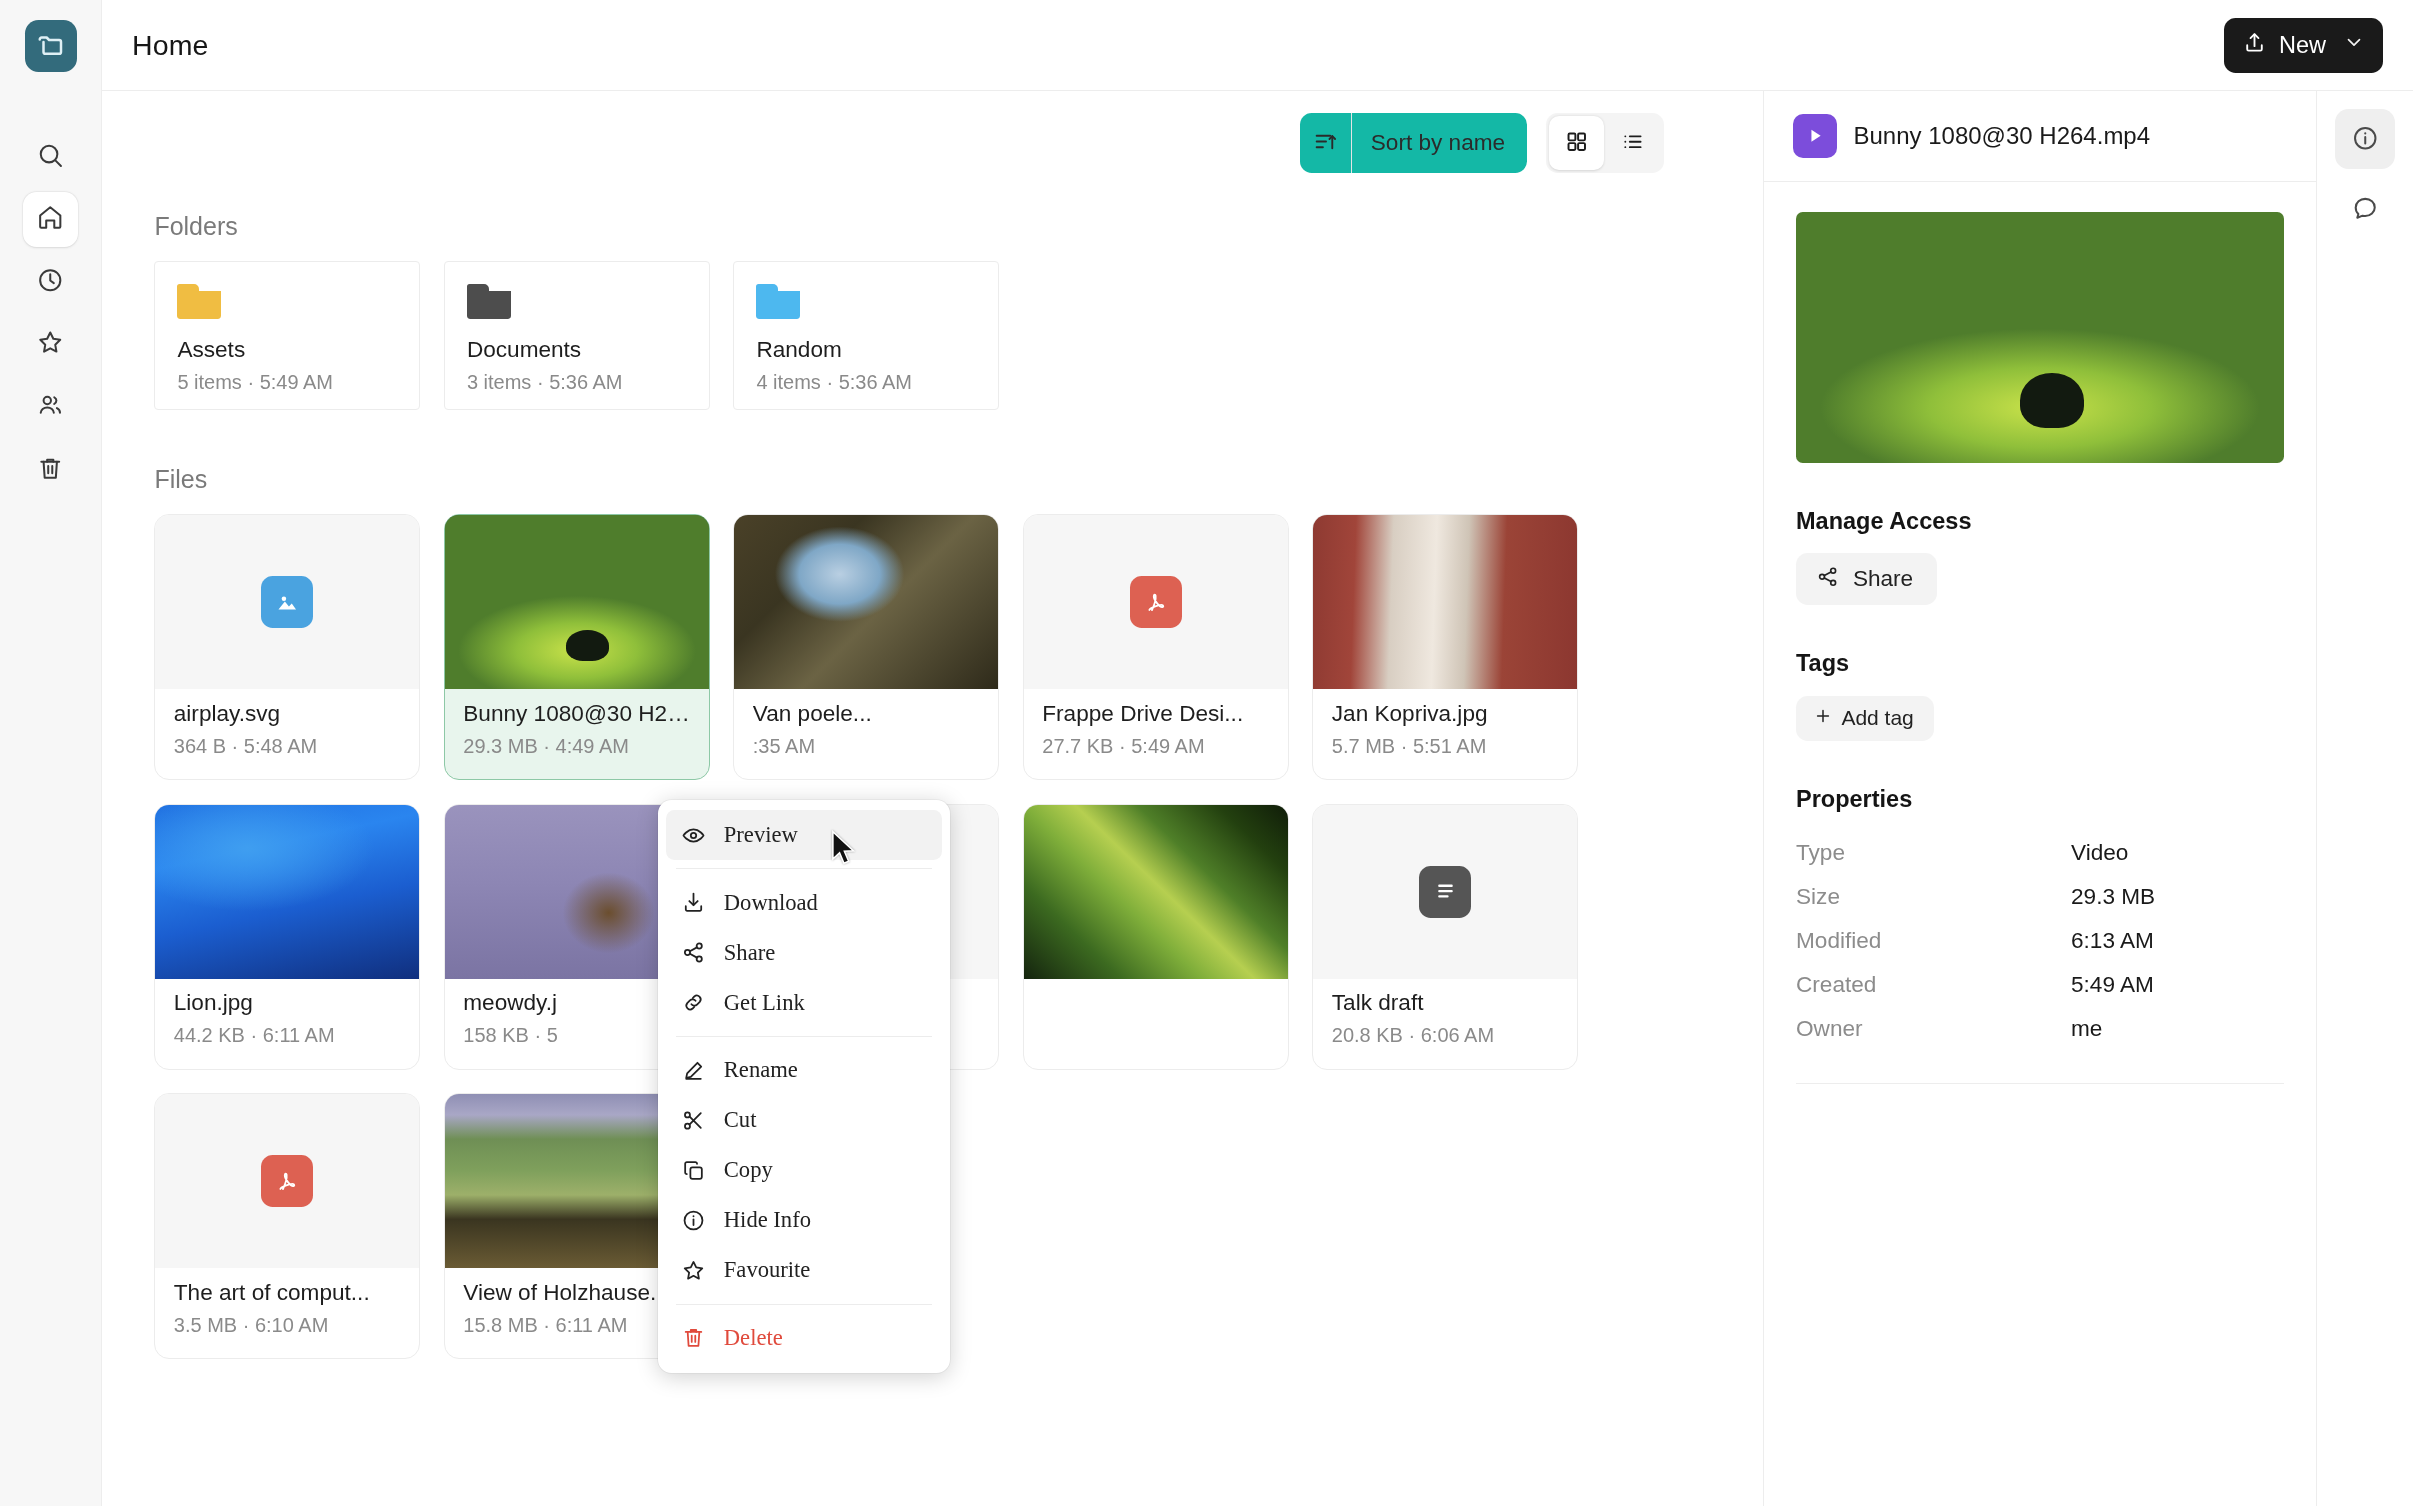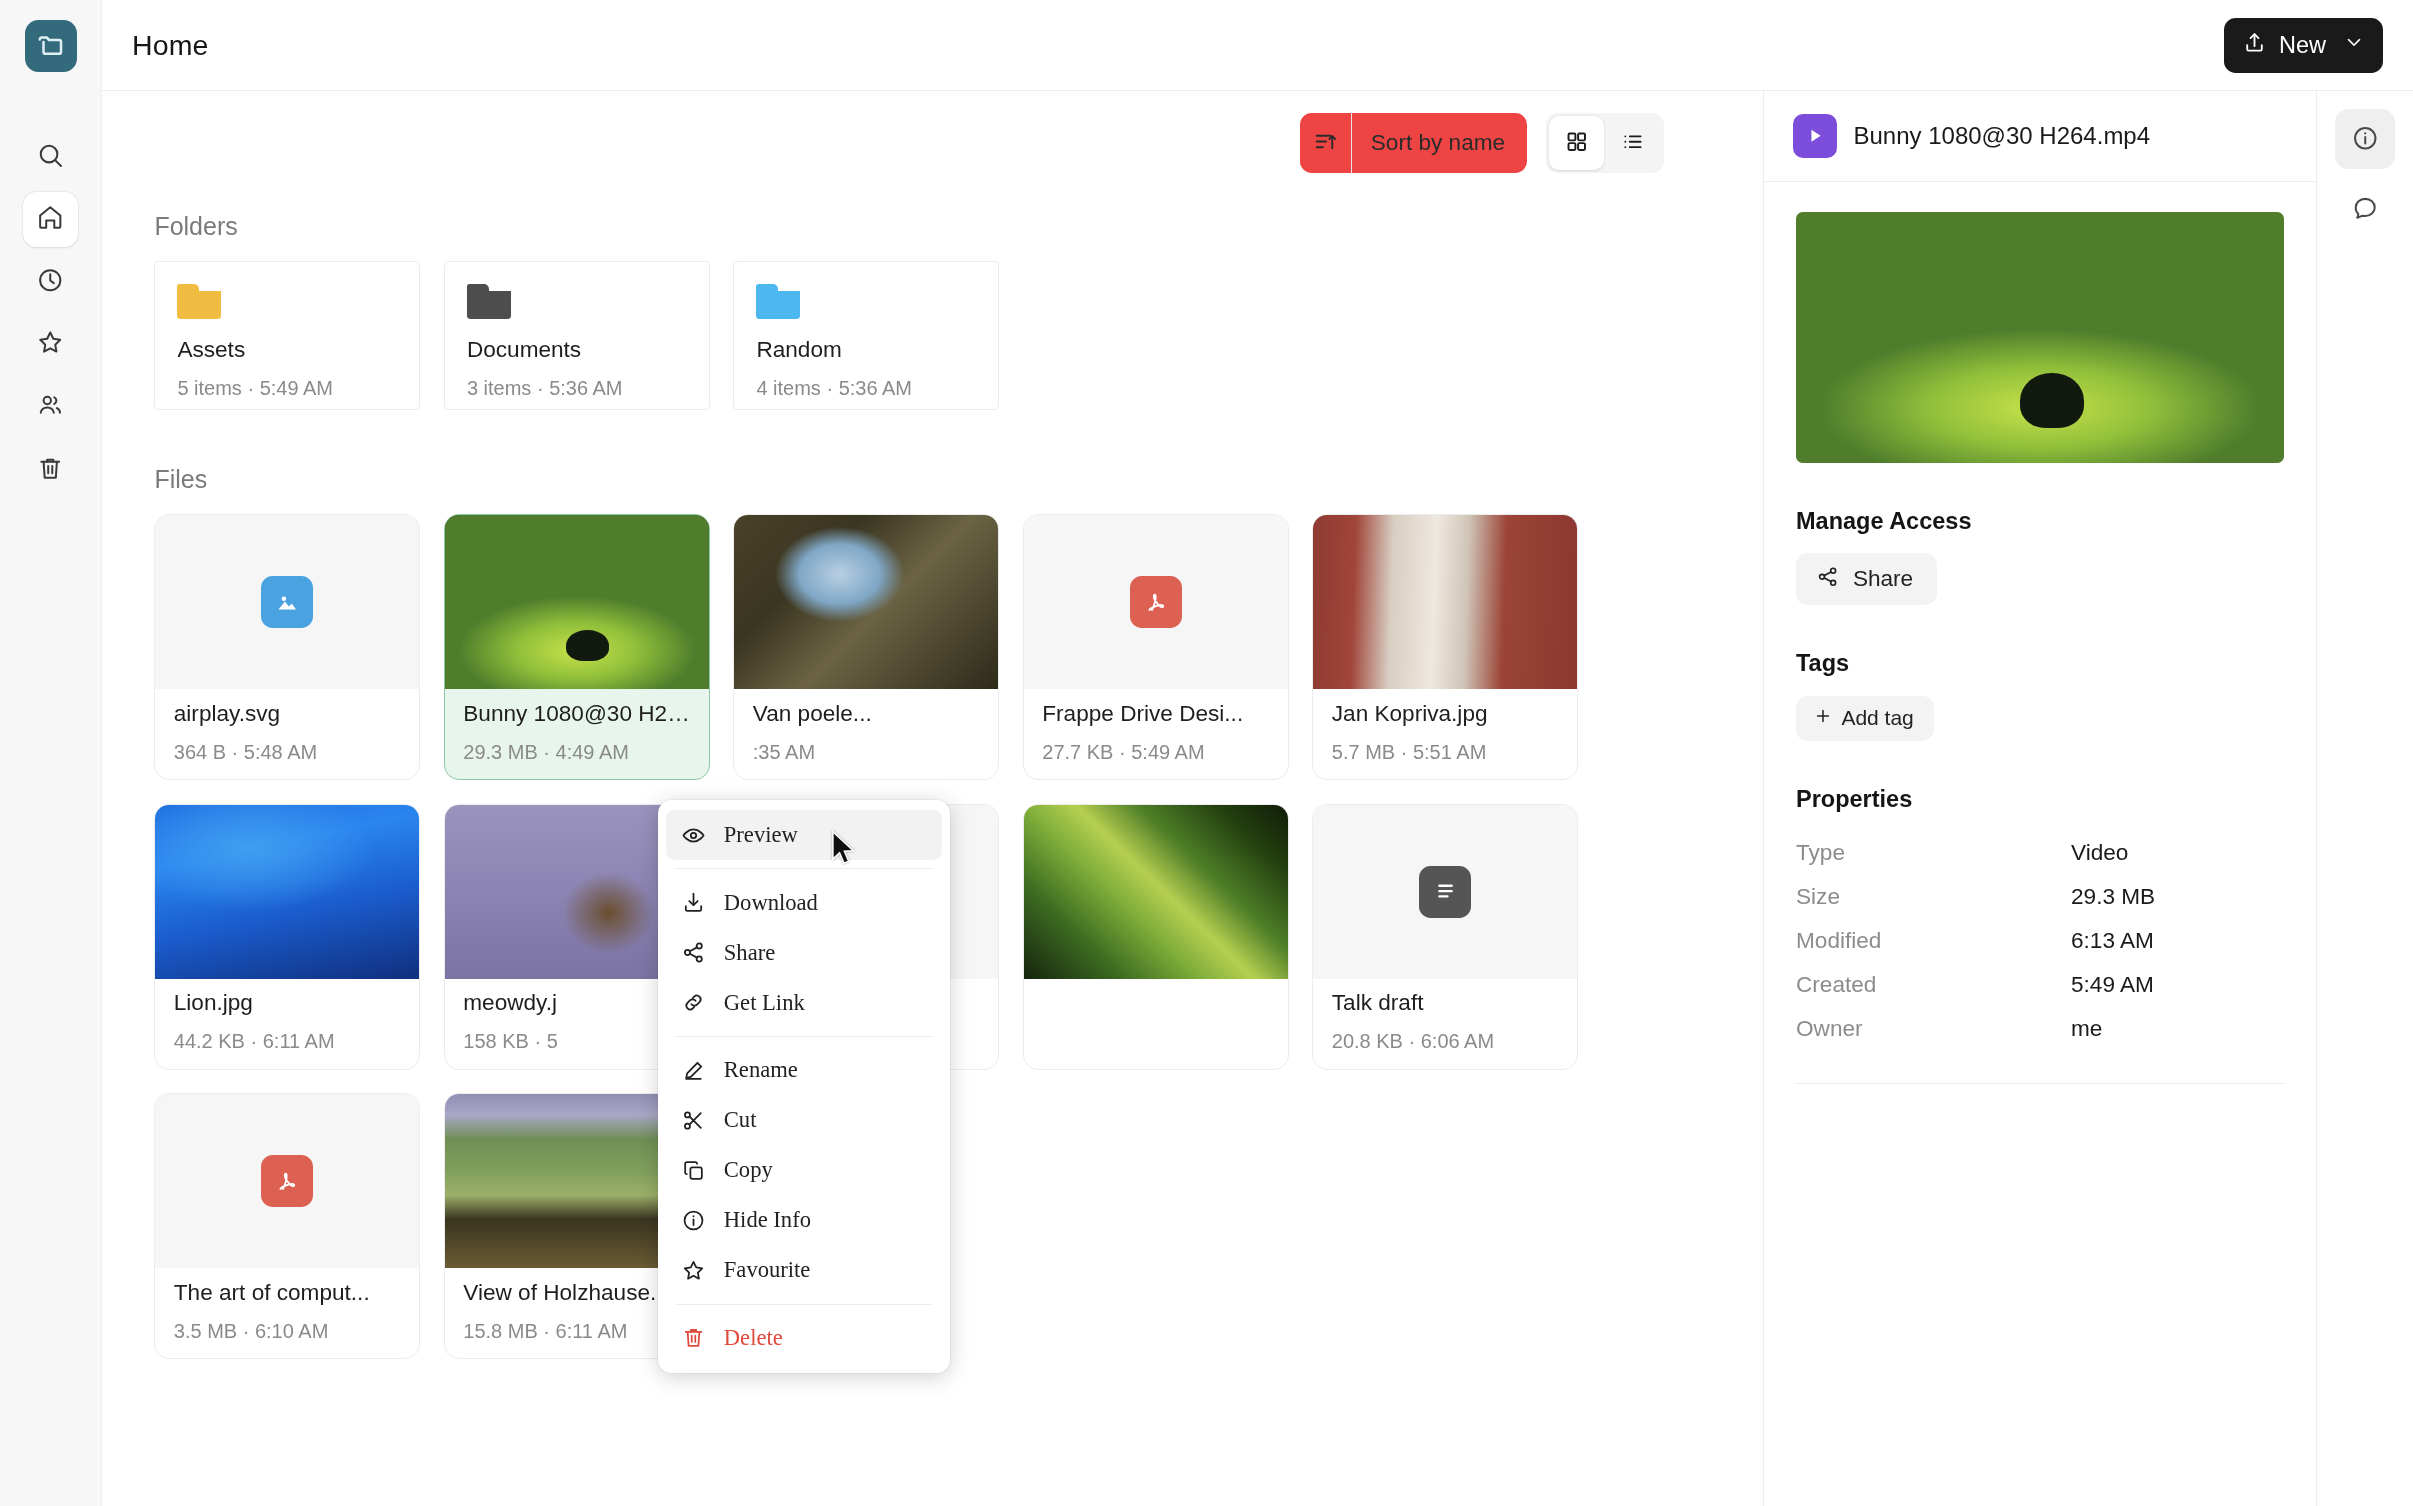--- a/index.html
+++ b/index.html
@@ -72,21 +72,21 @@
     position: relative;
     background: #fff;
     overflow: hidden;
   }
   .browser-toolbar {
     height: 104px; display: flex; align-items: center; justify-content: flex-end;
     gap: 18.4px; padding-right: 65px;
   }
   .sort-group {
     display: flex; align-items: center;
-    height: 60px; background: #ef4444; border-radius: 11.7px;
+    height: 60px; background: #14b8a6; border-radius: 11.7px;
     overflow: hidden;
   }
   .sort-icon-btn {
     width: 52px; height: 60px;
     display: flex; align-items: center; justify-content: center;
     border-right: 0.8px solid #e4e4e4;
     color: #2a2a2a;
   }
   .sort-label { padding: 0 22px 0 18.4px; font-size: 22.6px; color: #2b2b2b; }
 
@@ -125,21 +125,21 @@
   }
   .folder-ico b {
     position:absolute; left:0; top:0; width:22px; height:10px;
     border-radius: 2.5px 5px 0 0; display:block;
   }
   .card-name {
     font-size: 22.6px; color: #1e1e1e; line-height: 1.15;
     white-space: nowrap; overflow: hidden; text-overflow: ellipsis;
   }
   .card-meta {
-    font-size: 20px; color: #8a8a8a; margin-top: 14px;
+    font-size: 20px; color: #8a8a8a; margin-top: 8px;
     white-space: nowrap; overflow: hidden; text-overflow: ellipsis;
   }
 
   
   .file-card {
     width: 266px; height: 266px;
     border: 0.8px solid #ececec; border-radius: 15px;
     background: #fff; overflow: hidden;
     display: flex; flex-direction: column;
   }

